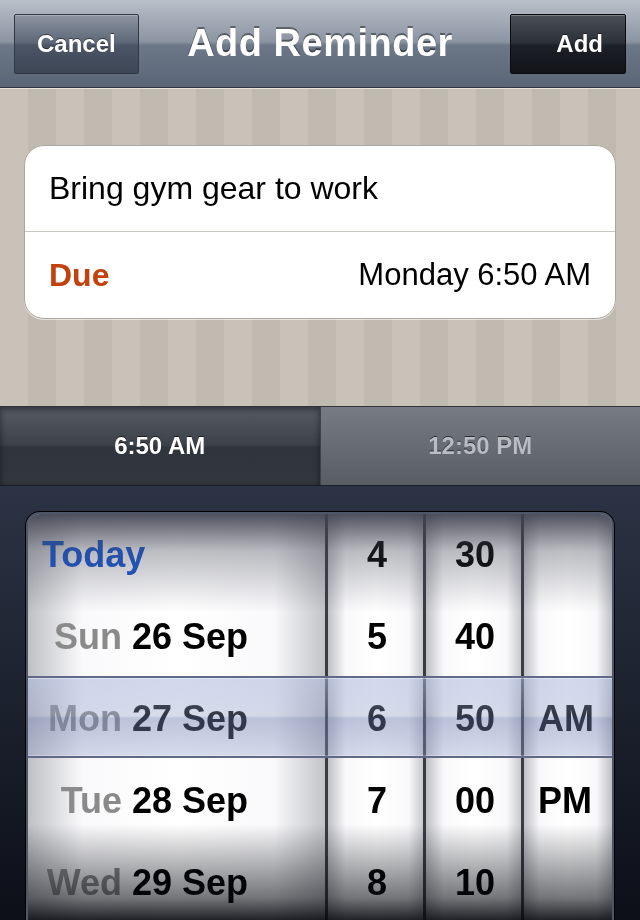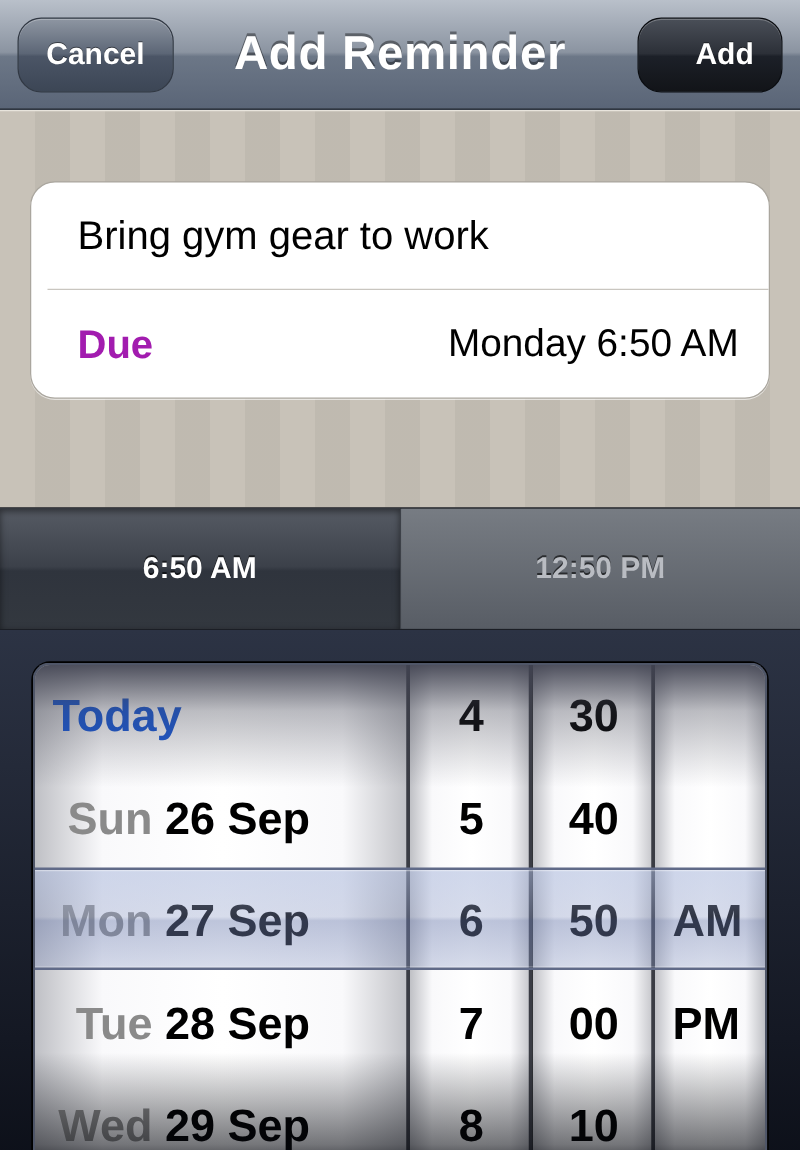--- a/index.html
+++ b/index.html
@@ -18,21 +18,21 @@
     font-weight: bold;
     color: #fff;
     text-shadow: 0 -2px 0 rgba(0,0,0,.4);
     letter-spacing:.5px;
   }
   .nav-btn {
     position: absolute;
     top: 14px;
     height: 60px;
     padding: 0 22px;
-    border-radius: 19px;
+    border-radius: 2px;
     font-size: 24px;
     font-weight: bold;
     color:#fff;
     text-shadow:0 -1px 0 rgba(0,0,0,.5);
     display:flex; align-items:center;
     border:1px solid #313843;
     background: linear-gradient(to bottom,#8e96a2 0%,#5c6676 48%,#4b5566 52%,#3c4655 100%);
     box-shadow: inset 0 1px 0 rgba(255,255,255,.25);
   }
   .nav-btn.cancel { left: 14px; }
@@ -59,33 +59,32 @@
     border-radius:20px;
     overflow:hidden;
     box-shadow:0 1px 0 rgba(255,255,255,.6);
   }
   .card-row {
     display:flex; align-items:center;
     height:86px;
     padding:4px 24px;
     font-size:32px;
     border-bottom:1px solid #c9c6c0;
-    margin-left:13px;
   }
   .card-row:last-child { border-bottom:none; }
   .reminder-input {
     width:100%; border:0; outline:0;
     font-size:32px; color:#000; background:transparent;
   }
-  .due-label { font-weight:bold; color:#a21caf; }
+  .due-label { font-weight:bold; color:#c2410c; }
   .due-value { margin-left:auto; font-size:31px; color:#000000; }
 
   
   .segments {
-    height: 98px;
+    height: 80px;
     display:flex;
     background: linear-gradient(to bottom,#72787f 0%,#575c63 100%);
     border-top:1px solid #2f333a;
     border-bottom:1px solid #1b1e25;
     text-align:right;
   }
   .segment {
     flex:1;
     display:flex; align-items:center; justify-content:center;
     font-size:24px; font-weight:bold;

